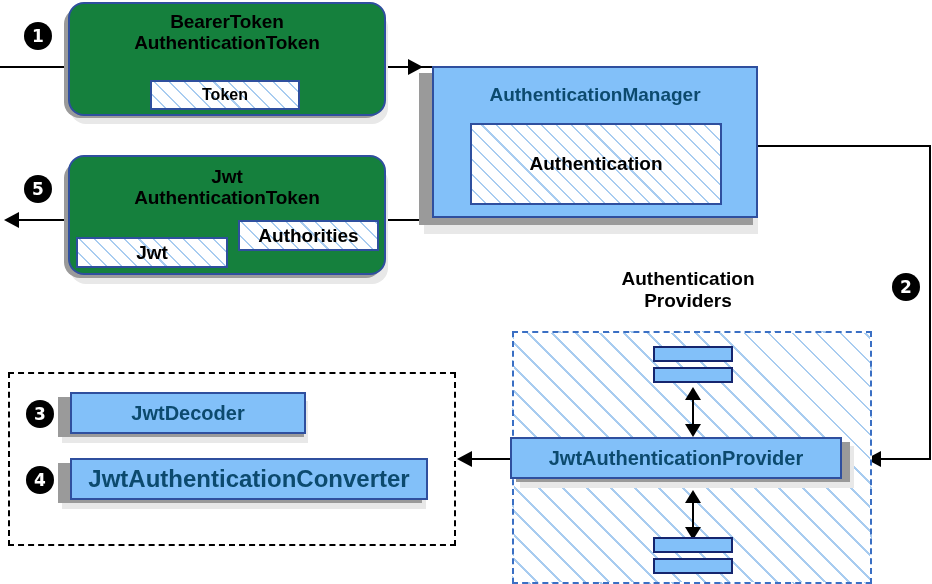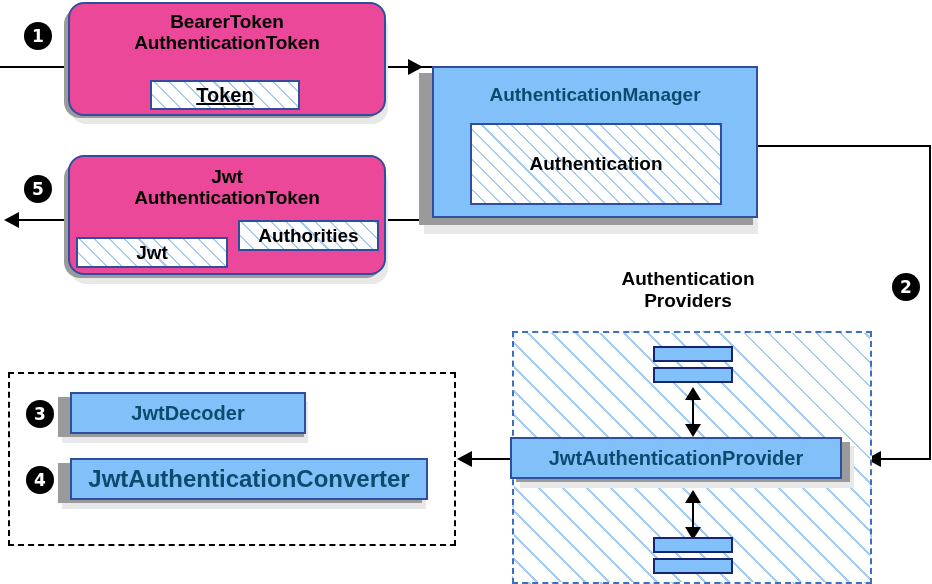--- a/index.html
+++ b/index.html
@@ -10,21 +10,21 @@
   }
   #stage{position:absolute;left:0;top:0;width:932px;height:584px;}
 
   
   .shadow-lt{position:absolute;background:#e8e8e8;box-sizing:border-box;}
   .shadow-dk{position:absolute;background:#9a9a9a;box-sizing:border-box;}
 
   
   .rbox{
     position:absolute;box-sizing:border-box;
-    background:#ec4899;border:2px solid #2f4f9e;border-radius:16px;
+    background:#15803d;border:2px solid #2f4f9e;border-radius:16px;
     display:flex;flex-direction:column;align-items:center;
   }
   .rbox .title{
     font-weight:bold;color:#000;text-align:center;line-height:1.13;
     letter-spacing:-0.1px;
   }
 
   
   .sbox{
     position:absolute;box-sizing:border-box;
@@ -109,21 +109,21 @@
 
   <div class="shadow-lt" style="left:70px;top:12px;width:318px;height:112px;border-radius:16px;"></div>
   <div class="shadow-dk" style="left:64px;top:8px;width:318px;height:110px;border-radius:16px;"></div>
   <div class="rbox" style="left:68px;top:2px;width:318px;height:114px;padding-top:7px;">
     <div class="title" style="font-size:19px;">
       <span>BearerToken</span><br>
       <span>AuthenticationToken</span>
     </div>
   </div>
   <div class="hbox" style="left:150px;top:80px;width:150px;height:30px;">
-    <span class="title" style="font-size:20px;text-decoration:underline;">Token</span>
+    <span class="title" style="font-size:16px;">Token</span>
   </div>
   <div class="bullet" style="left:25px;top:23px;">
     <span>1</span>
   </div>
 
   <div class="shadow-lt" style="left:424px;top:78px;width:334px;height:156px;"></div>
   <div class="shadow-dk" style="left:419px;top:73px;width:334px;height:152px;"></div>
   <div class="sbox" style="left:432px;top:66px;width:326px;height:152px;align-items:flex-start;padding-top:16px;">
     <span class="title" style="font-size:19px;">AuthenticationManager</span>
   </div>

